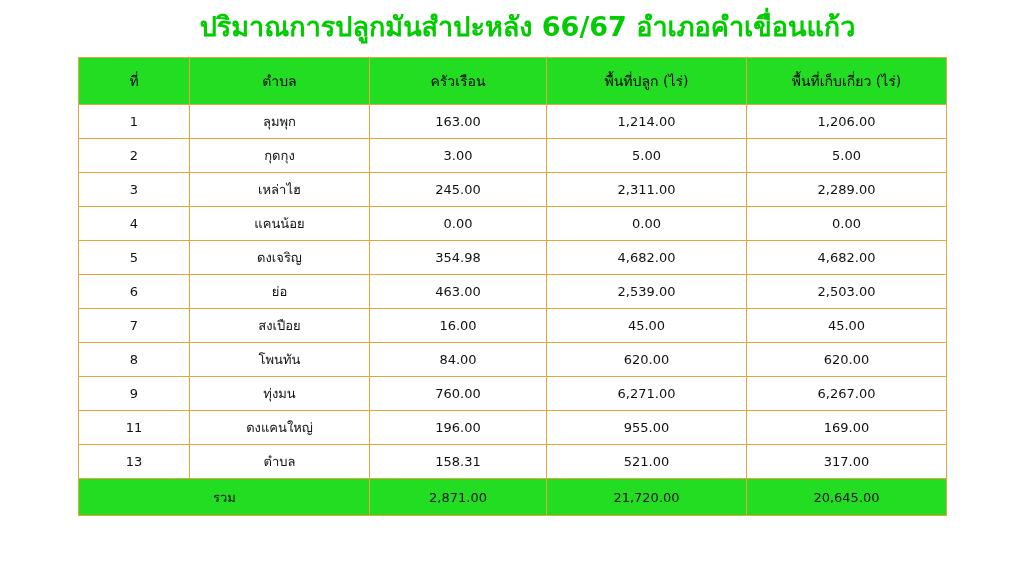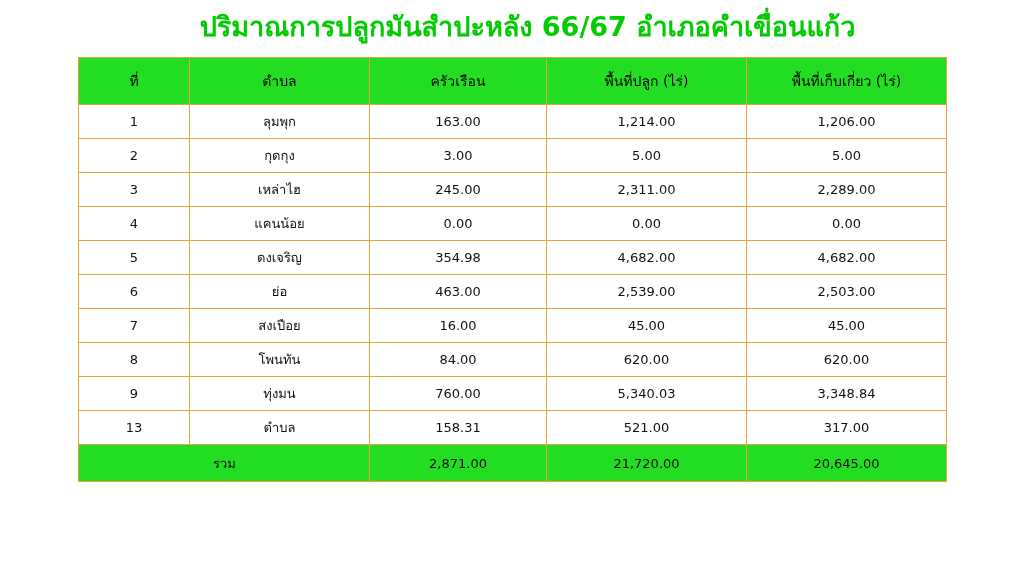--- a/index.html
+++ b/index.html
@@ -157,22 +157,29 @@
           <td>8</td>
           <td>โพนทัน</td>
           <td class="cell-num">84.00</td>
           <td class="cell-num">620.00</td>
           <td class="cell-num">620.00</td>
         </tr>
         <tr>
           <td>9</td>
           <td>ทุ่งมน</td>
           <td class="cell-num">760.00</td>
-          <td class="cell-num">5,340.03</td>
-          <td class="cell-num">3,348.84</td>
+          <td class="cell-num">6,271.00</td>
+          <td class="cell-num">6,267.00</td>
+        </tr>
+        <tr>
+          <td>11</td>
+          <td>ดงแคนใหญ่</td>
+          <td class="cell-num">196.00</td>
+          <td class="cell-num">955.00</td>
+          <td class="cell-num">169.00</td>
         </tr>
         <tr>
           <td>13</td>
           <td>ตำบล</td>
           <td class="cell-num">158.31</td>
           <td class="cell-num">521.00</td>
           <td class="cell-num">317.00</td>
         </tr>
         <tr class="total">
           <td class="label" colspan="2">รวม</td>

